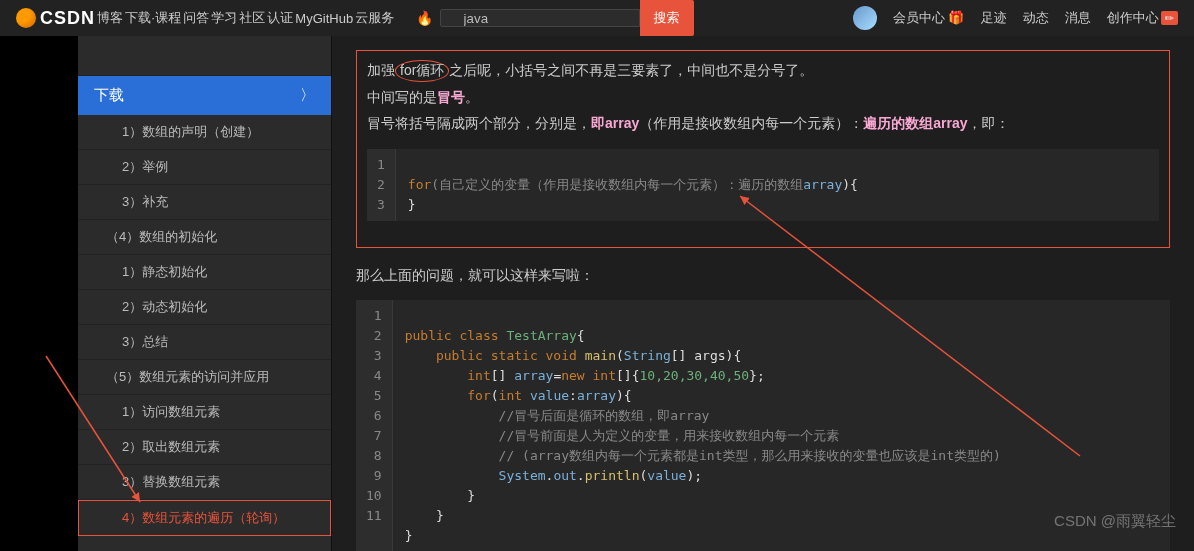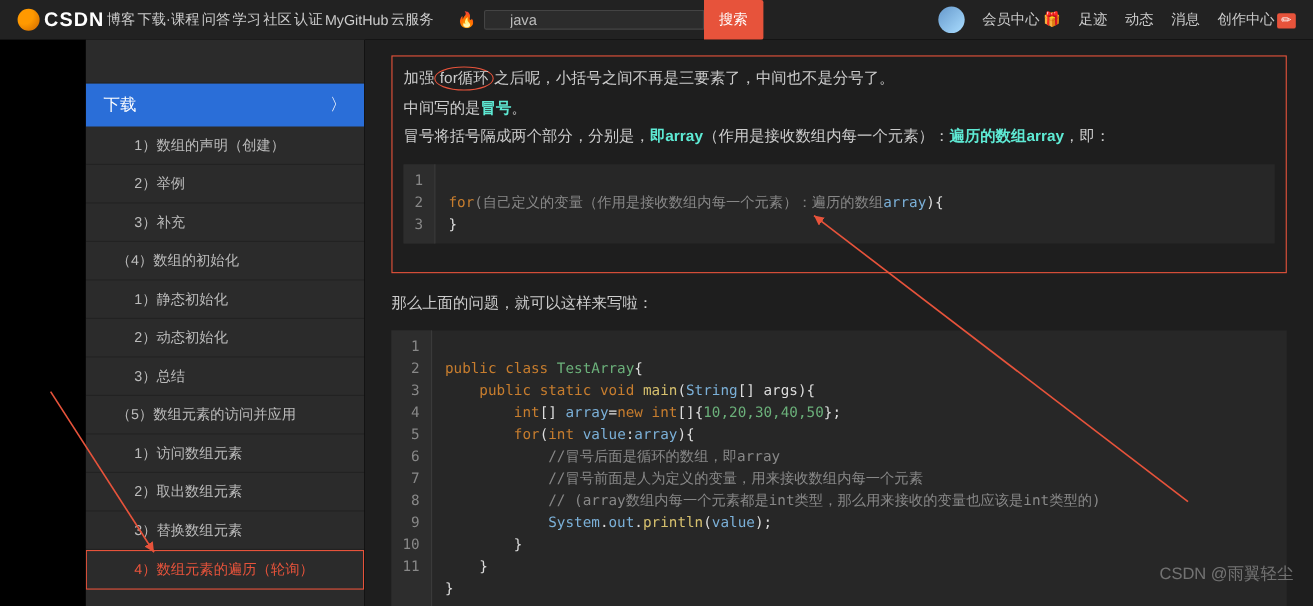--- a/index.html
+++ b/index.html
@@ -30,21 +30,21 @@
     .sb-head { background: #3a3a3a; color: #fff; padding: 8px 16px; font-size: 15px; font-weight: bold; display: flex; justify-content: space-between; align-items: center; border-bottom: 1px solid #222;}
     .rocket { font-size: 18px; letter-spacing: -1px; color:#fff; }
     .toc-item { padding: 8px 0 8px 44px; color: #bbb; cursor: pointer; font-size: 13px; border-bottom: 1px solid #222;}
     .toc-item.lvl2 { padding-left: 28px; }
     .toc-item.active { border: 1px solid #e7533b; color: #e7533b; padding-left: 43px;}
     
     
     .article { padding: 14px 24px; color: #ccc; line-height: 1.9; font-size: 14px; }
     .red-box { border: 1px solid #e7533b; padding: 6px 10px 14px 10px; margin-bottom: 14px; position: relative; }
     .ellipse { display: inline-block; border: 1px solid #e7533b; border-radius: 50%; padding: 0 4px; line-height: 1.4;}
-    .bold { color: #5eead4; font-weight: bold; }
+    .bold { color: #f9a8d4; font-weight: bold; }
     .code-block { background: #272727; margin: 12px 0; font-family: Consolas, monospace; font-size: 13px; display: flex; }
     .gutter { background: #2d2d2d; color: #888; text-align: right; padding: 6px 10px; user-select: none; border-right: 1px solid #3a3a3a; }
     .gutter div { line-height: 20px; }
     .code { padding: 6px 12px; white-space: pre; line-height: 20px; color: #ddd; margin-top: 20px; }
     .kw { color: #c77d2e; }
     .type { color: #7bb0d8; }
     .cls { color: #6bb07a; }
     .num { color: #6bb07a; }
     .cmt { color: #888; }
     .fn { color: #d6c06e; }

